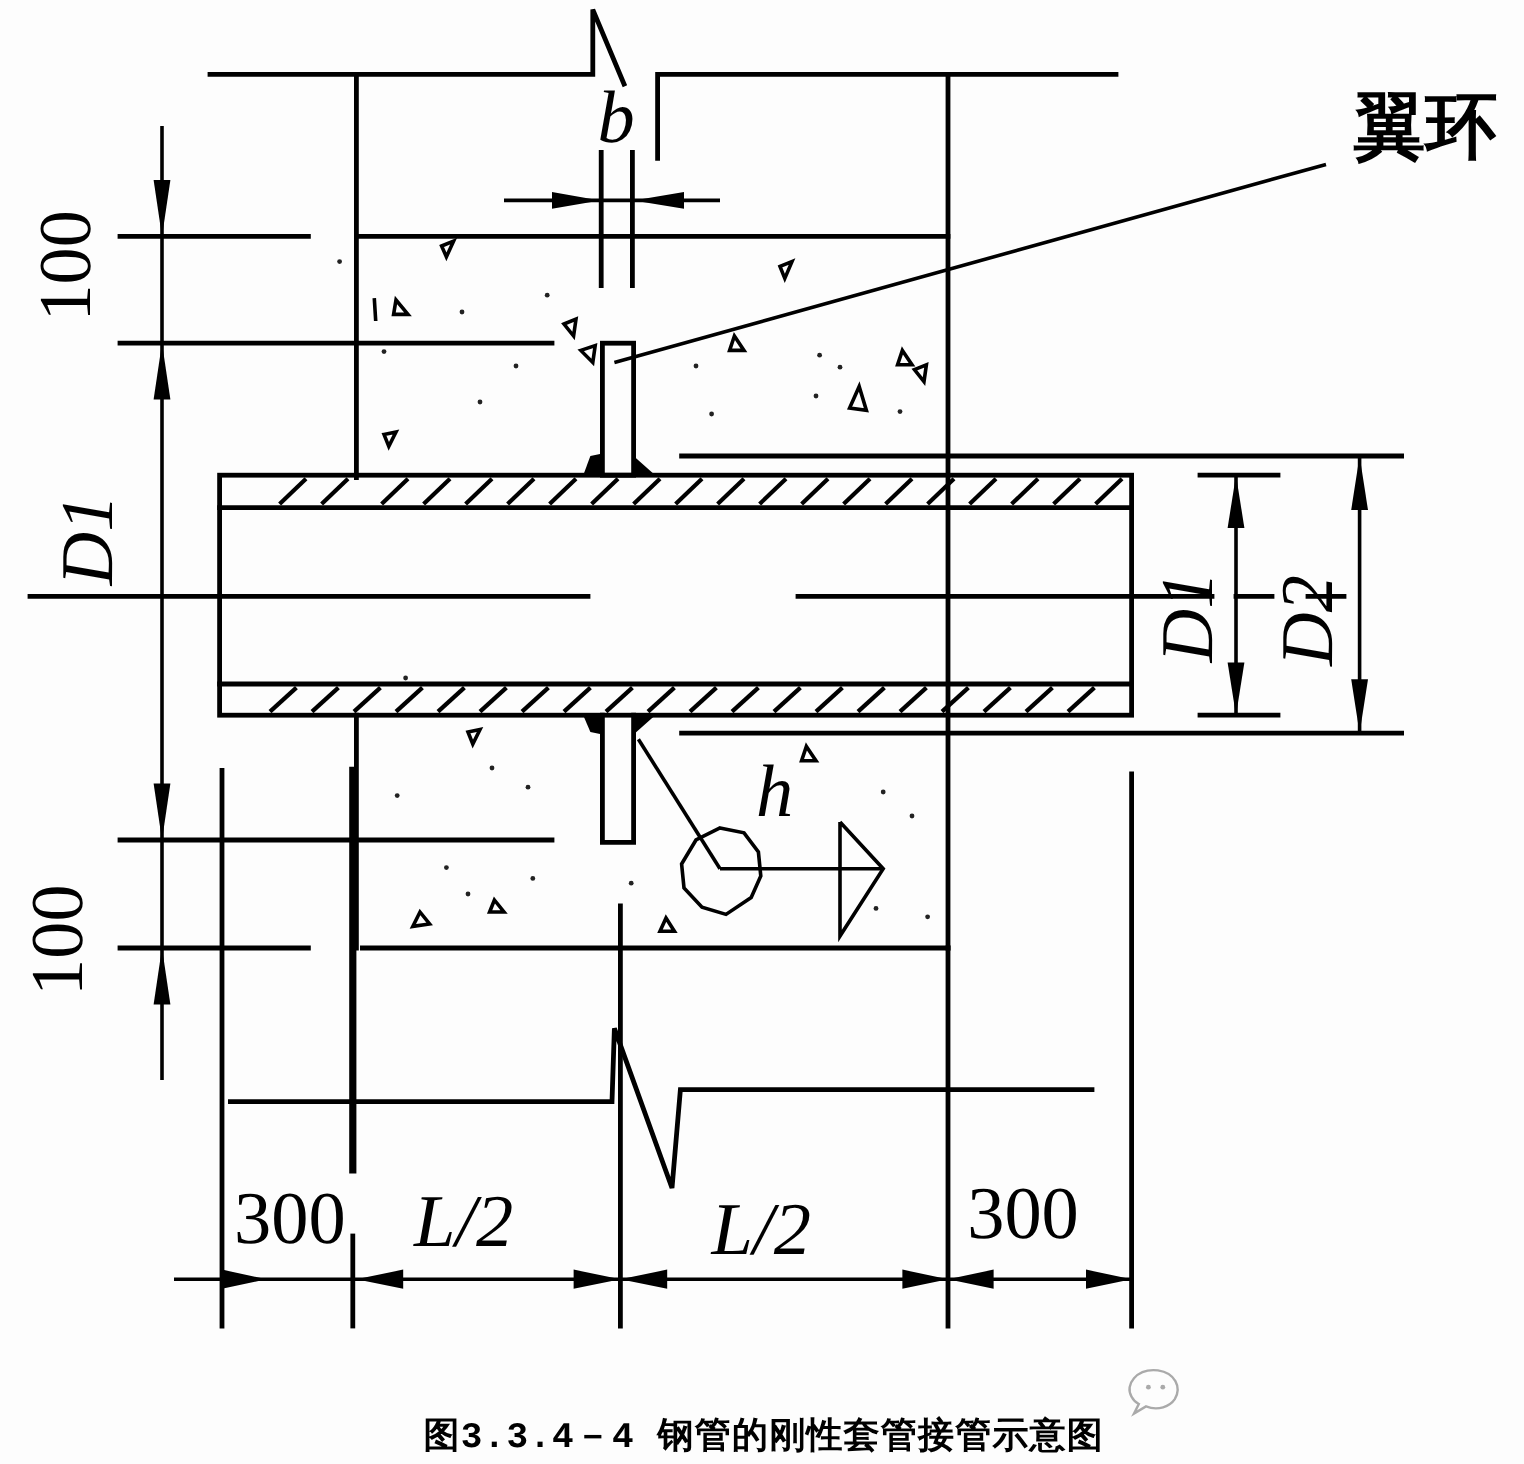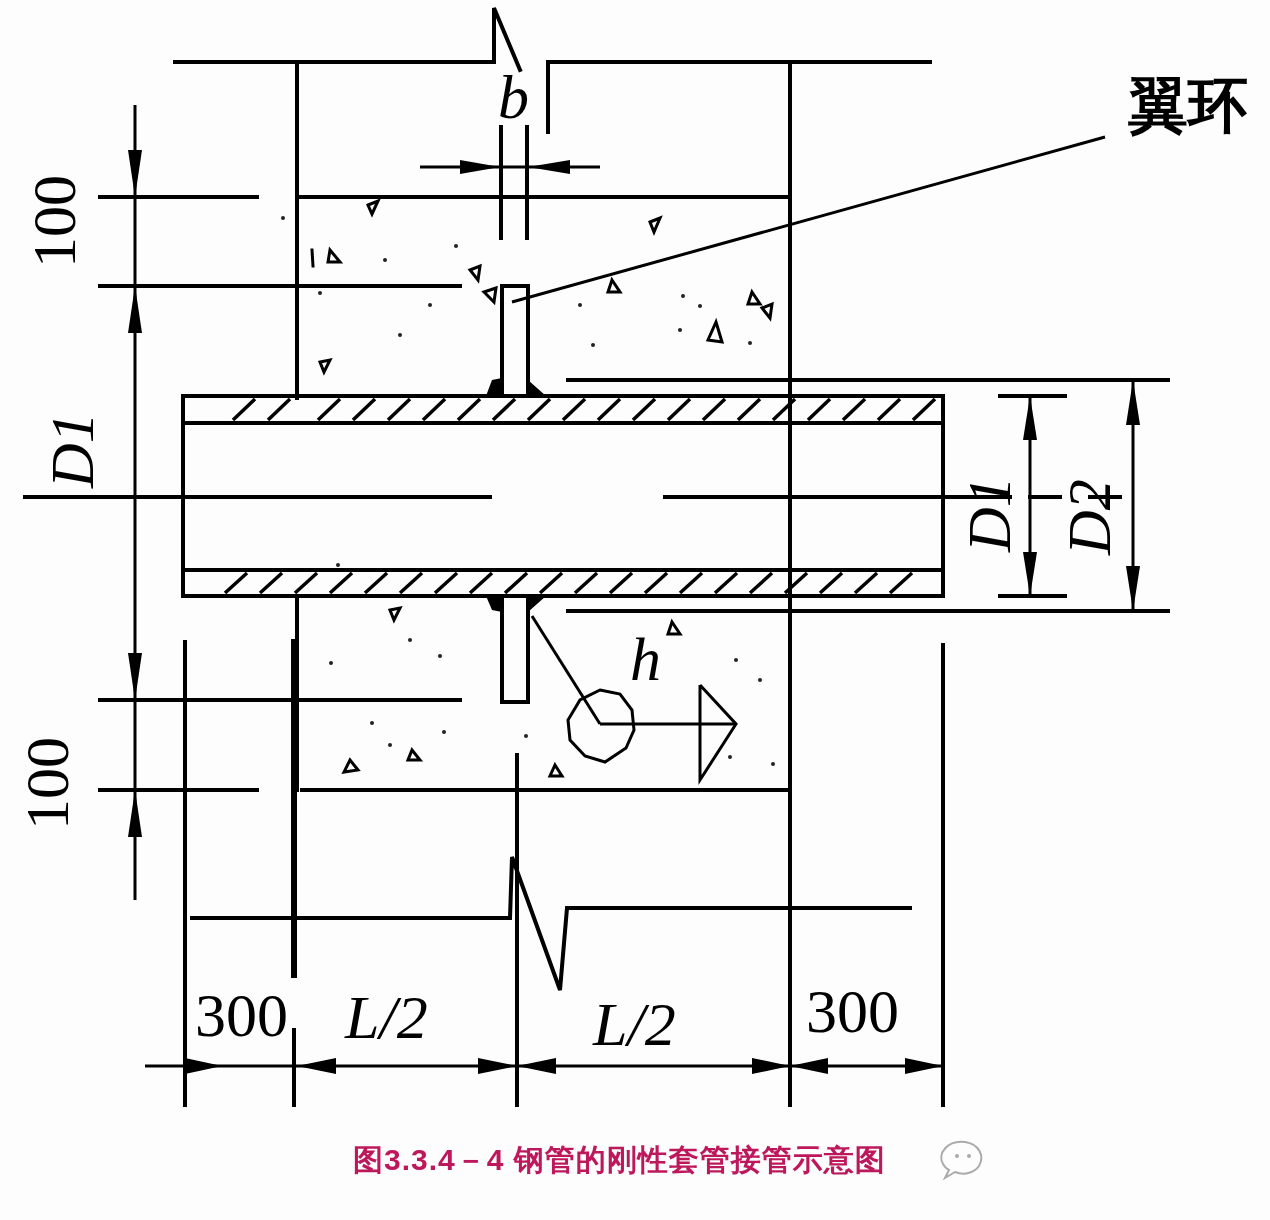--- a/index.html
+++ b/index.html
@@ -7,21 +7,21 @@
   #drawing { position: absolute; left: 0; top: 0; width: 1270px; height: 1220px; }
   .ln { stroke: #000; stroke-width: 4; fill: none; stroke-linecap: square; }
   .thin { stroke: #000; stroke-width: 3; fill: none; }
   .hatch { stroke: #000; stroke-width: 3.5; }
   .arr { fill: #000; stroke: none; }
   .dimtxt { font-family: "Liberation Serif", "DejaVu Serif", serif; font-size: 62px; fill: #000; }
   .itxt { font-family: "Liberation Serif", "DejaVu Serif", serif; font-style: italic; font-size: 62px; fill: #000; }
   .cjk { font-family: "DejaVu Sans", "Liberation Sans", sans-serif; font-size: 60px; fill: #000; font-weight: bold; }
   .agg { fill: none; stroke: #000; stroke-width: 3; }
   .dot { fill: #222; }
-  .caption { position: absolute; left: 353px; top: 1140px; font-family: Liberation Sans, sans-serif; font-size: 30px; font-weight: bold; color: #be185d; letter-spacing: 1px; white-space: nowrap; }
+  .caption { position: absolute; left: 353px; top: 1176px; font-family: Liberation Mono, monospace; font-size: 30px; font-weight: bold; color: #000000; letter-spacing: 1px; white-space: nowrap; }
   .watermark { position: absolute; left: 935px; top: 1136px; display: flex; align-items: center; gap: 8px; color: #9a9a9a; font-family: "DejaVu Sans", "Liberation Sans", sans-serif; font-size: 36px; white-space: nowrap; }
   .wm-icon { width: 70px; height: 46px; }
 </style>
 </head>
 <body>
 
 <svg id="drawing" viewBox="0 0 1270 1220" xmlns="http://www.w3.org/2000/svg">
 
   <g>
     <polyline class="ln" points="175,62 494,62 494,8 520,70"></polyline>

